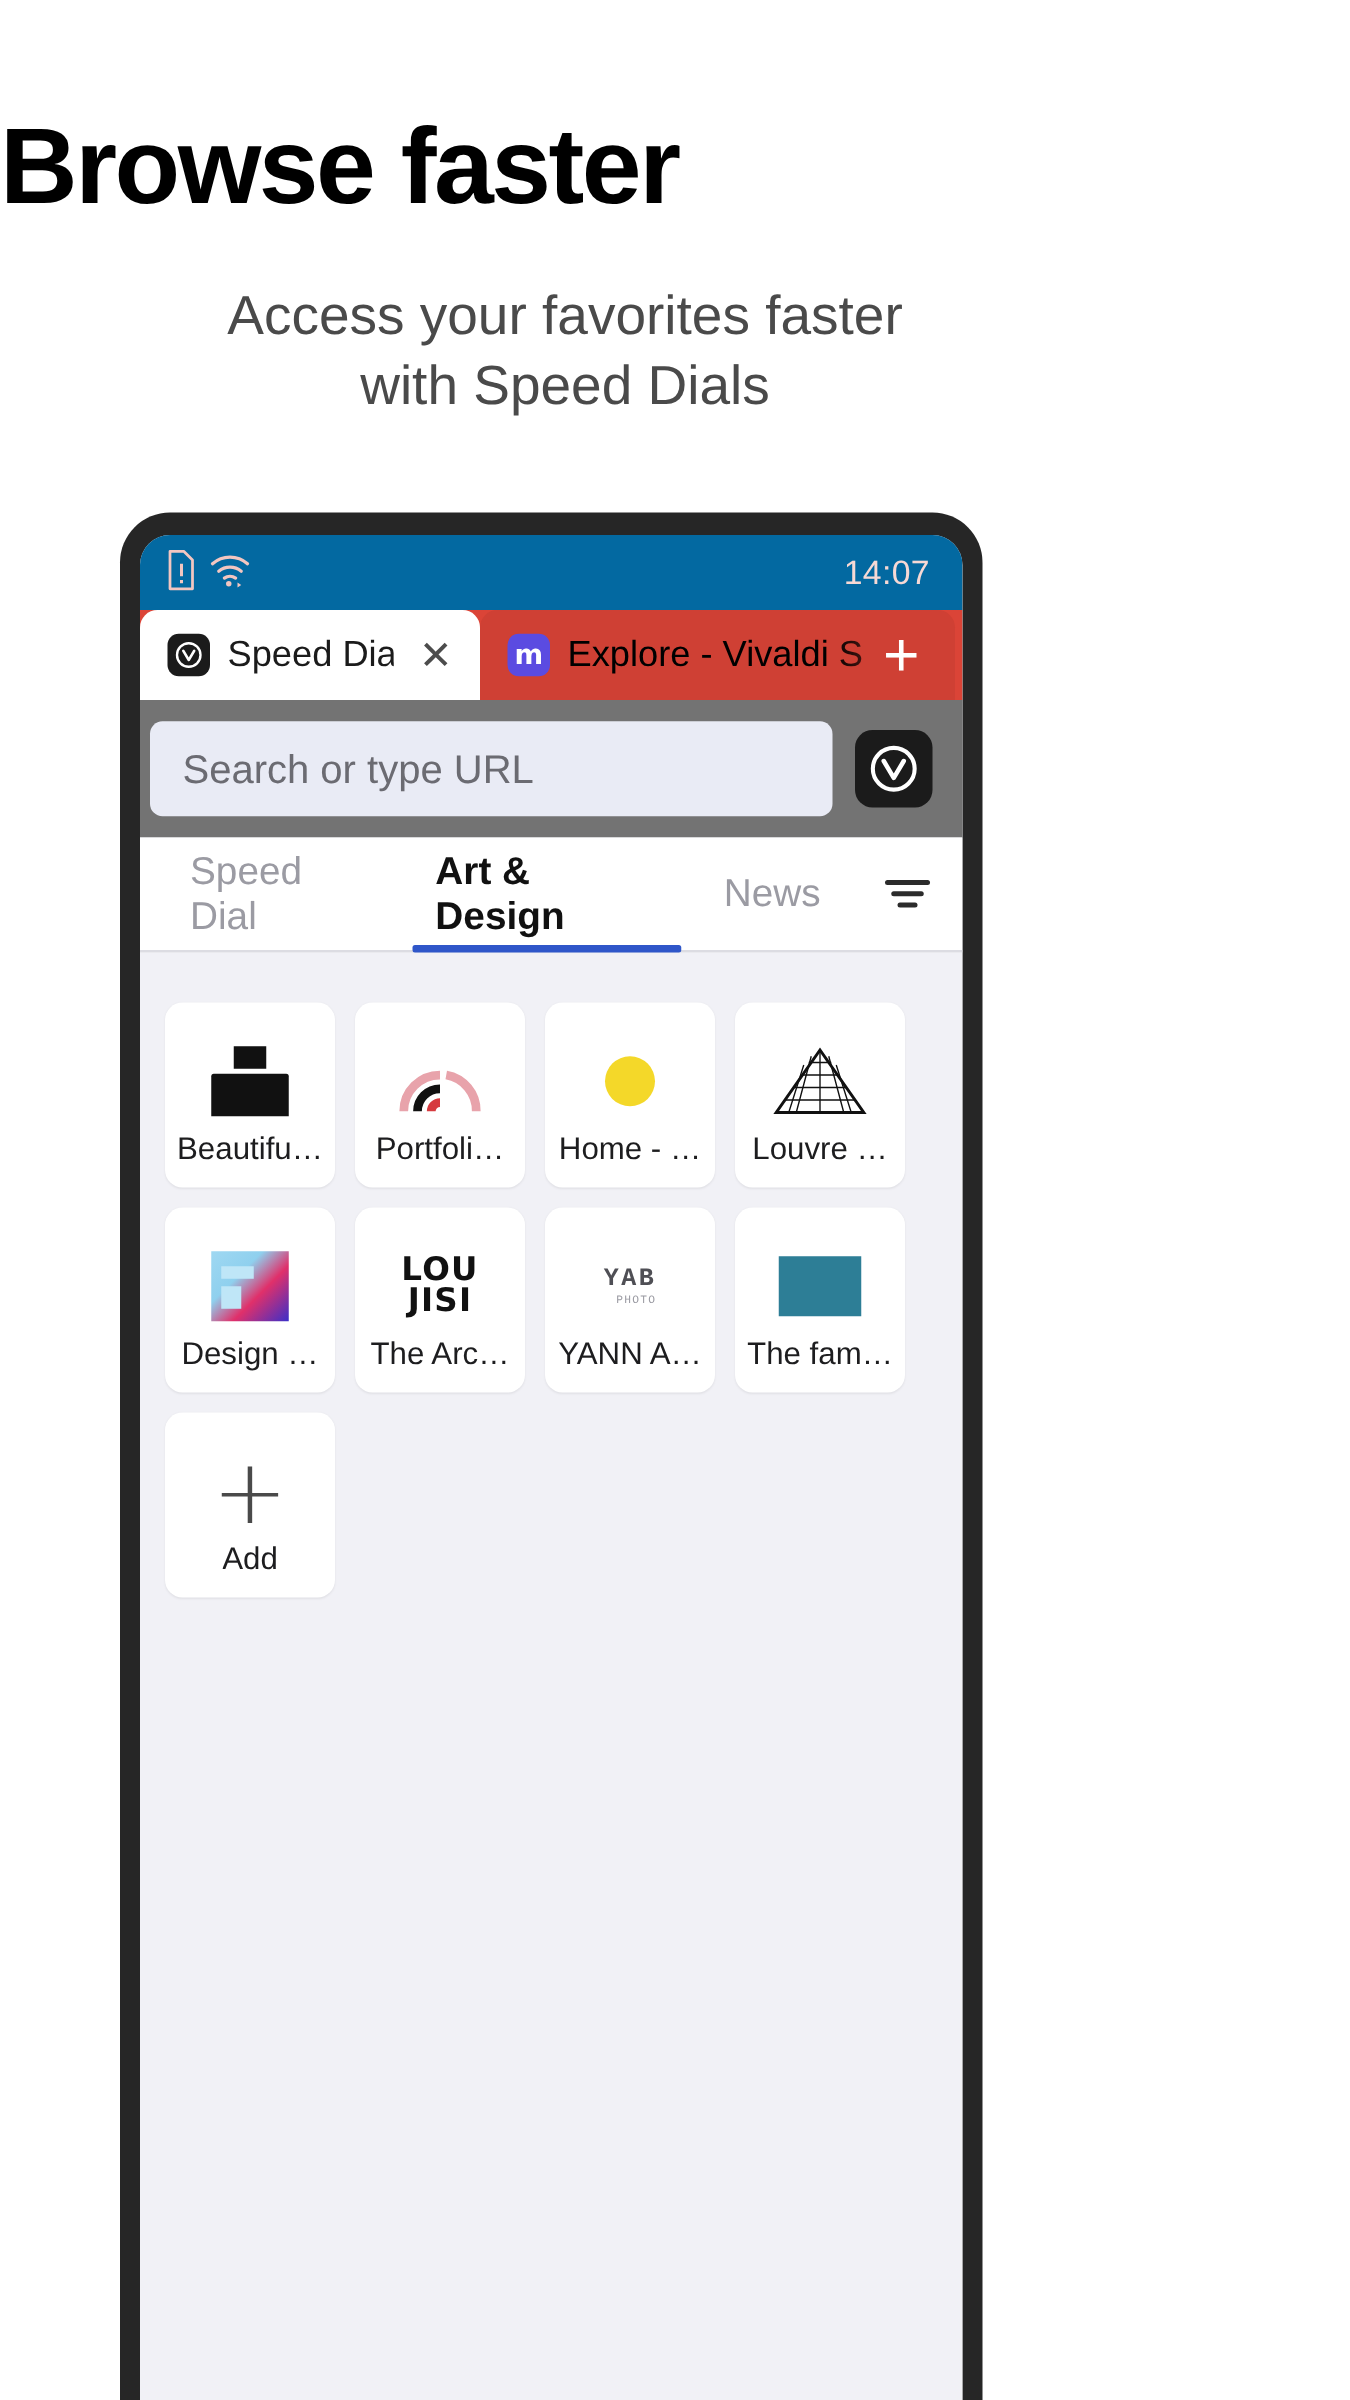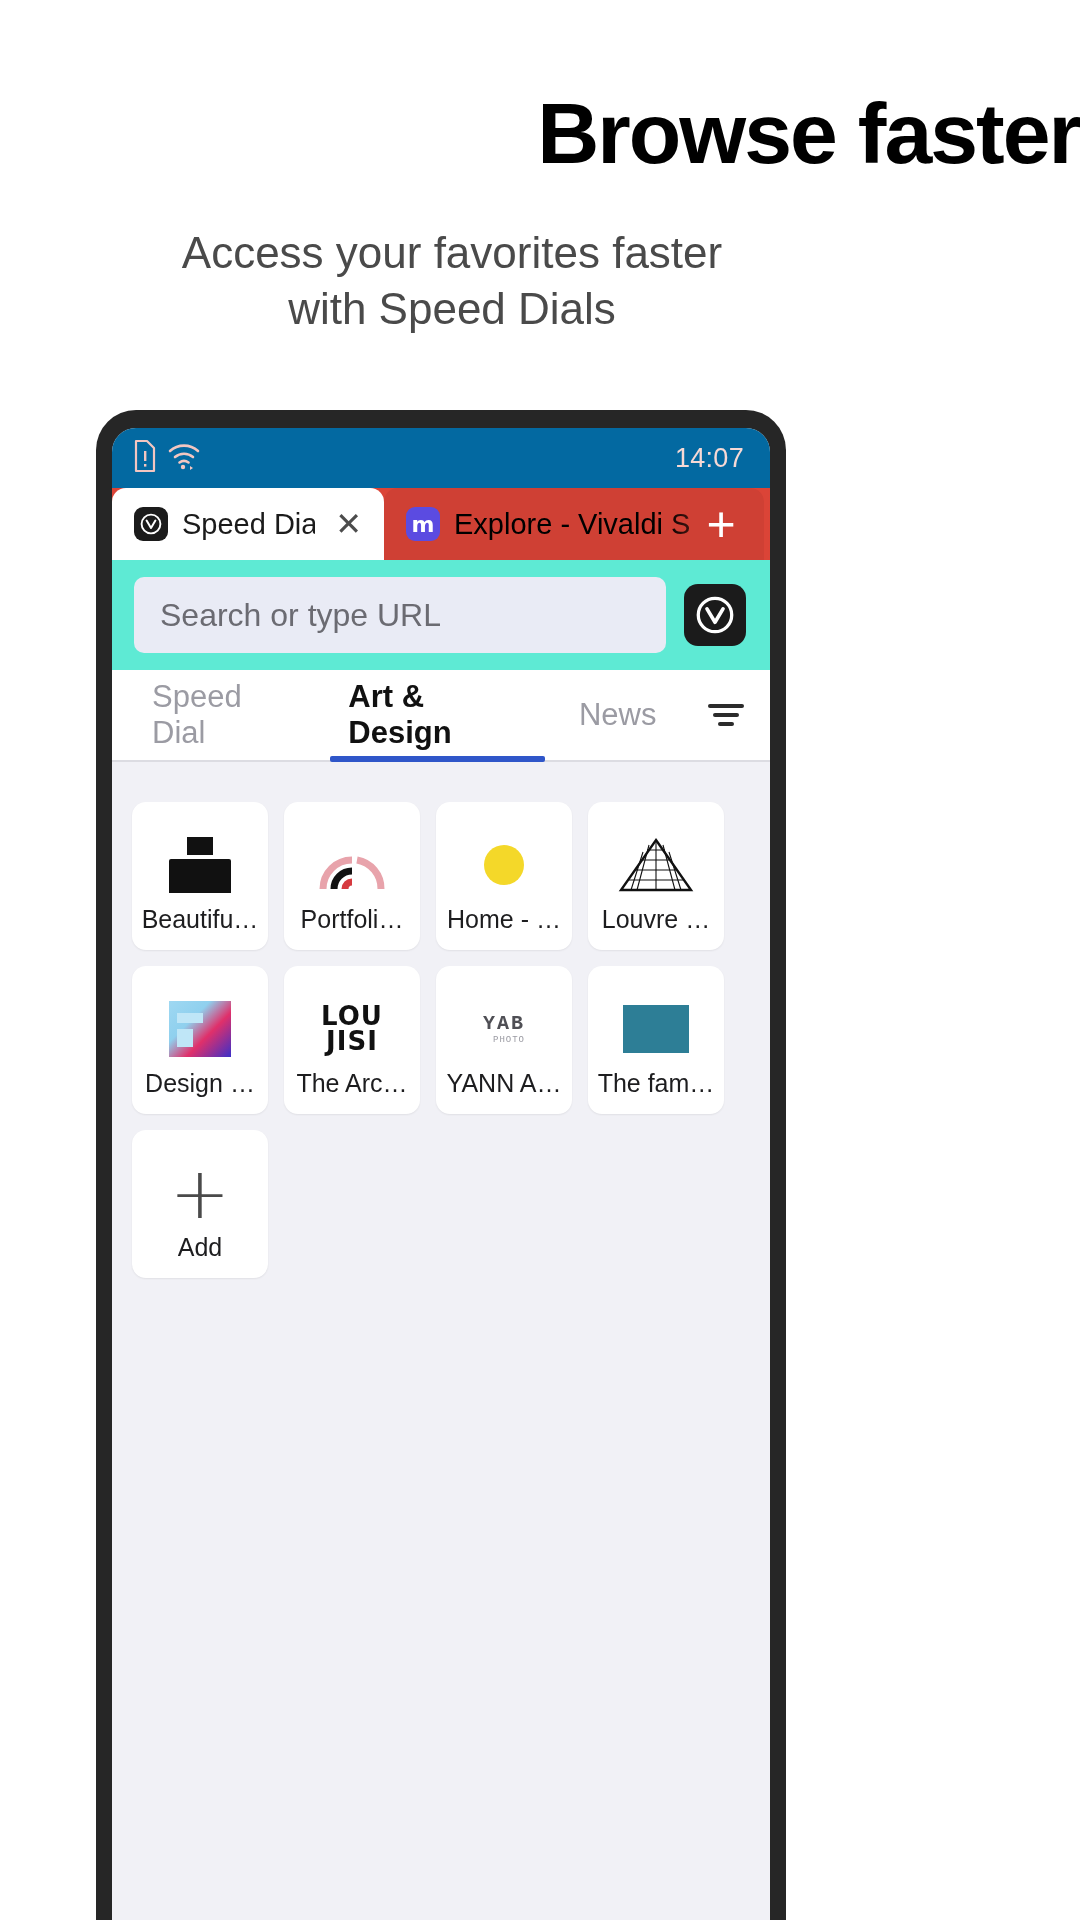--- a/index.html
+++ b/index.html
@@ -12,21 +12,21 @@
   .page {
     position: relative;
     width: 1080px; height: 1920px;
     background: #ffffff;
   }
 
   
   .headline {
     position: absolute;
     top: 86px; left: 0; width: 1080px;
-    text-align: right;
+    text-align: left;
     font-size: 86px;
     font-weight: 700;
     letter-spacing: -2px;
     color: #000000;
     line-height: 1.1;
   }
   .subtitle {
     position: absolute;
     top: 225px; left: 0; width: 904px;
     text-align: center;
@@ -144,26 +144,26 @@
     height: 72px; width: 70px;
     display: flex; align-items: center; justify-content: center;
     color: #ffffff;
     font-size: 50px;
     font-weight: 300;
     line-height: 1;
   }
 
   
   .urlbar-row {
-    background: #5eead4;
+    background: #737373;
     height: 110px;
     display: flex;
     align-items: center;
     gap: 18px;
-    padding: 0 24px 0 22px;
+    padding: 0 24px 0 8px;
   }
   .urlfield {
     flex: 1 1 auto;
     height: 76px;
     background: #e9ebf5;
     border-radius: 10px;
     display: flex;
     align-items: center;
     padding: 0 26px;
   }

